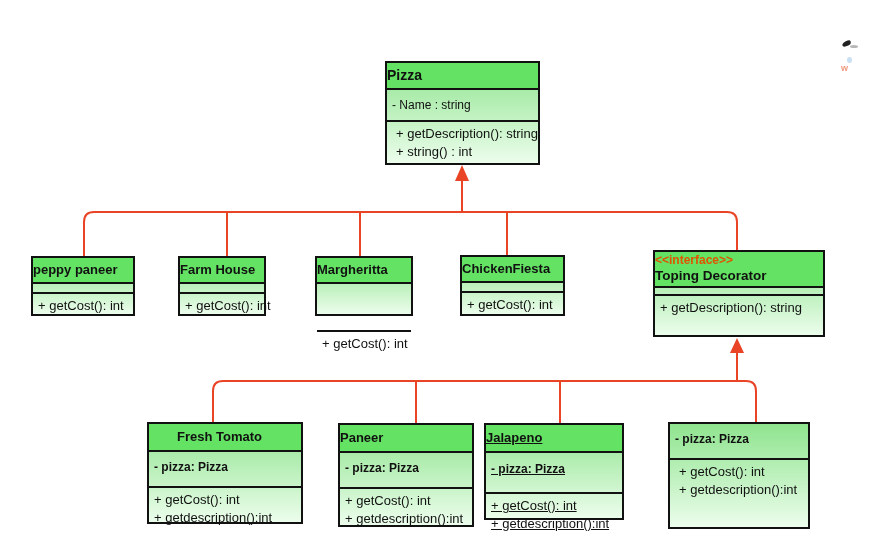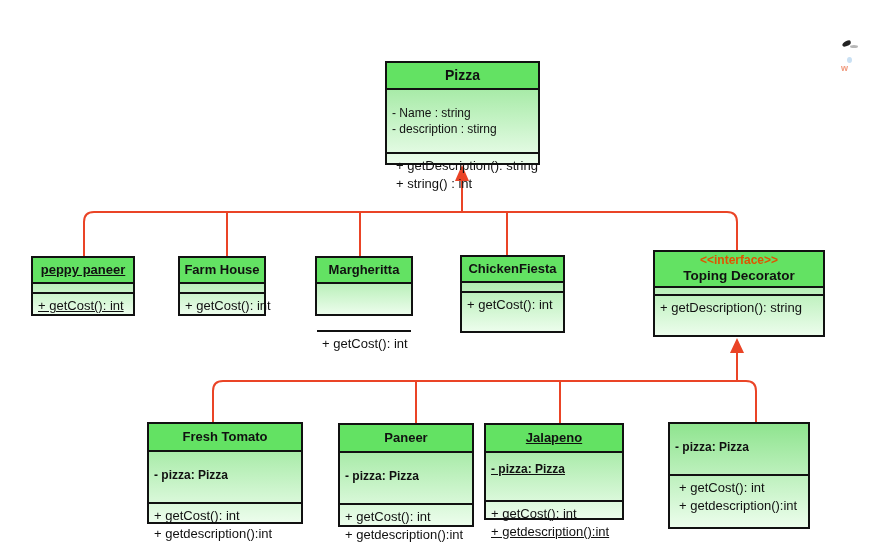--- a/index.html
+++ b/index.html
@@ -9,24 +9,24 @@
   html,body{margin:0;padding:0;background:#fff;}
   #canvas{position:relative;width:878px;height:542px;background:#fff;overflow:hidden;
           font-family:"Liberation Sans", sans-serif;color:#111;}
   svg.connectors{position:absolute;left:0;top:0;width:878px;height:542px;pointer-events:none;}
   .conn{stroke:var(--line);fill:none;stroke-width:2px;}
   .arrowhead{fill:var(--line);stroke:none;}
   .box{position:absolute;border:2px solid var(--border);
        background:linear-gradient(180deg,var(--g1),var(--g2));
        display:flex;flex-direction:column;box-sizing:border-box;}
   .hdr{background:var(--green);border-bottom:2px solid var(--border);
-       display:flex;flex-direction:column;align-items:center;justify-content:center;
+       display:flex;flex-direction:column;align-items:flex-start;justify-content:center;
        font-weight:bold;font-size:13px;line-height:1.25;flex:0 0 auto;}
   .hdr .stereo{color:var(--orange);font-size:12px;}
-  .attrs{flex:0 0 auto;padding:15px 5px;font-size:12px;line-height:1.35;}
+  .attrs{flex:0 0 auto;padding:7px 5px;font-size:12px;line-height:1.35;}
   .attrs.empty{height:8px;padding:0;}
   .attrs.bold{font-weight:bold;}
   .methods{flex:1 1 auto;border-top:2px solid var(--border);
            padding:3px 5px;font-size:13px;line-height:1.35;}
   .ln{white-space:nowrap;}
   
   .smudge-black{position:absolute;left:842px;top:41px;width:9px;height:5px;background:#222;
                 border-radius:70% 30% 60% 40%;transform:rotate(-18deg);}
   .smudge-gray{position:absolute;left:850px;top:45px;width:8px;height:3px;background:#999;
                border-radius:50%;opacity:.7;}
@@ -55,29 +55,28 @@
     <path class="conn" d="M 737 381 L 737 352"></path>
     <polygon class="arrowhead" points="737,338 730,353 744,353"></polygon>
   </svg>
 
   <div class="box" style="left:385px;top:61px;width:155px;height:104px;">
     <div class="hdr" style="height:25px;font-size:14px;">
       <span>Pizza</span>
     </div>
     <div class="attrs">
       <div class="ln">- Name : string</div>
-      <div class="ln">- description : stirng</div>
     </div>
     <div class="methods" style="padding-left:9px;">
       <div class="ln">+ getDescription(): string</div>
       <div class="ln">+ string() : int</div>
     </div>
   </div>
 
-  <div class="box" style="left:31px;top:256px;width:104px;height:60px;text-decoration:underline;">
+  <div class="box" style="left:31px;top:256px;width:104px;height:60px;">
     <div class="hdr" style="height:24px;">
       <span>peppy paneer</span>
     </div>
     <div class="attrs empty"></div>
     <div class="methods">
       <div class="ln">+ getCost(): int</div>
     </div>
   </div>
 
   <div class="box" style="left:178px;top:256px;width:88px;height:60px;">
@@ -93,21 +92,21 @@
   <div class="box" style="left:315px;top:256px;width:98px;height:60px;gap:19px;">
     <div class="hdr" style="height:24px;">
       <span>Margheritta</span>
     </div>
     <div class="attrs empty"></div>
     <div class="methods">
       <div class="ln">+ getCost(): int</div>
     </div>
   </div>
 
-  <div class="box" style="left:460px;top:255px;width:105px;height:78px;">
+  <div class="box" style="left:460px;top:255px;width:105px;height:61px;">
     <div class="hdr" style="height:24px;">
       <span>ChickenFiesta</span>
     </div>
     <div class="attrs empty"></div>
     <div class="methods">
       <div class="ln">+ getCost(): int</div>
     </div>
   </div>
 
   <div class="box" style="left:653px;top:250px;width:172px;height:87px;">
@@ -115,21 +114,21 @@
       <span class="stereo">&lt;&lt;interface&gt;&gt;</span>
       <span style="font-size:13.5px;">Toping Decorator</span>
     </div>
     <div class="attrs empty" style="height:6px;"></div>
     <div class="methods">
       <div class="ln">+ getDescription(): string</div>
     </div>
   </div>
 
   <div class="box" style="left:147px;top:422px;width:156px;height:102px;">
-    <div class="hdr" style="height:26px;">
+    <div class="hdr" style="height:26px;padding-left:28px;">
       <span>Fresh Tomato</span>
     </div>
     <div class="attrs bold" style="height:20px;">
       <div class="ln">- pizza: Pizza</div>
     </div>
     <div class="methods">
       <div class="ln">+ getCost(): int</div>
       <div class="ln">+ getdescription():int</div>
     </div>
   </div>

